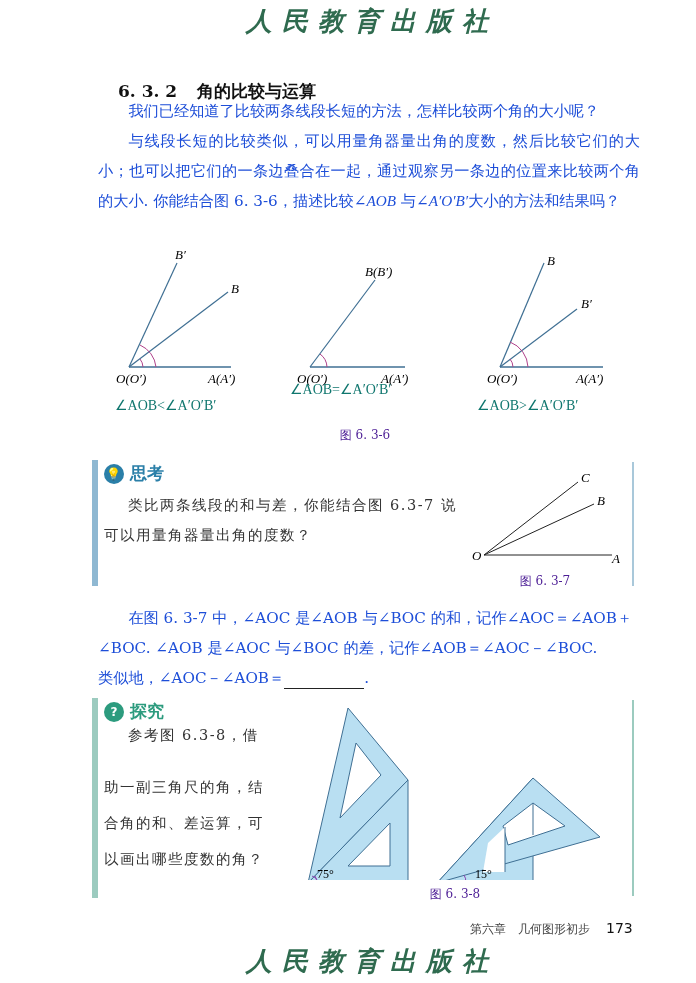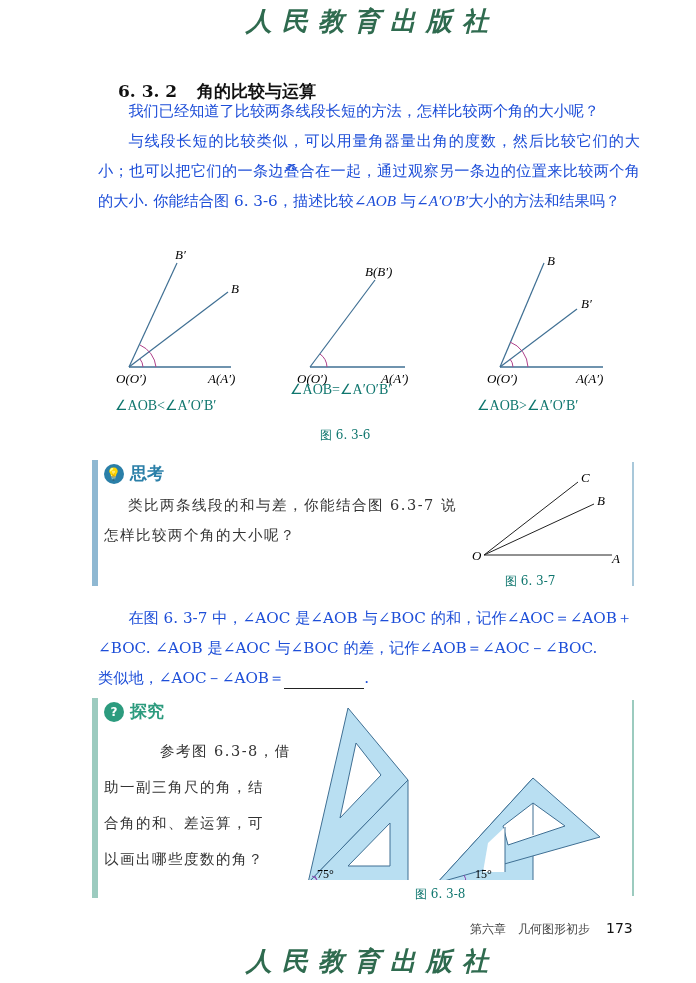--- a/index.html
+++ b/index.html
@@ -8,21 +8,21 @@
   .abs { position:absolute; }
   .publisher { left:0; width:696px; text-align:center; color:#2f6b4f;
                font-family:"DejaVu Serif",serif; font-style:italic; font-size:26px;
                letter-spacing:10px; font-weight:bold;padding-left:24px; }
   .section-title { left:118px; top:80px; font-size:17px; font-weight:bold;
                    font-family:"DejaVu Sans","Liberation Sans",sans-serif; color:#111; }
   .section-title .num { font-family:"DejaVu Serif",serif; margin-right:14px; }
   .para { left:98px; width:542px; font-size:15.2px; line-height:30px; color:#1d4ed8; text-align:justify; }
   .indent { text-indent:2em; }
   .math { font-style:italic; font-family:"Liberation Serif","DejaVu Serif",serif; }
-  .caption { font-size:12px; color:#0f766e; text-align:left; }
+  .caption { font-size:12px; color:#4c1d95; text-align:center; }
   .rel-label { font-size:14px; font-family:"Liberation Serif",serif; color:#0f766e; }
   .box { border-left:6px solid; }
   .box-think { left:92px; top:460px; width:543px; height:126px; border-left-color:#8fb8d2; }
   .box-think-right { left:632px; top:462px; width:2px; height:124px; background:#a9c8da; }
   .box-explore { left:92px; top:698px; width:543px; height:200px; border-left-color:#9ccbbf; }
   .box-explore-right { left:632px; top:700px; width:2px; height:196px; background:#9ccbbf; }
   .box-head { font-family:"DejaVu Sans","Liberation Sans",sans-serif; font-size:17px; font-weight:bold; display:flex; align-items:center; gap:6px; }
   .icon-circle { width:20px; height:20px; border-radius:50%; display:inline-flex; align-items:center; justify-content:center; color:#fff; font-size:12px; }
   .box-text { font-size:14.5px; line-height:30px; letter-spacing:1.5px; color:#333; }
   .footer { left:470px; top:920px; font-size:12px; color:#444; }
@@ -83,21 +83,21 @@
 <div class="abs rel-label" style="left:290px; top:381px; width:130px;">∠AOB=∠A′O′B′</div>
 <div class="abs rel-label" style="left:477px; top:397px; width:130px;">∠AOB&gt;∠A′O′B′</div>
 <div class="abs caption" style="left:320px; top:427px; width:90px;">图 6. 3-6</div>
 
 <div class="abs box box-think">
   <div class="box-head" style="margin:2px 0 0 6px; color:#2a7fa8;">
     <span class="icon-circle" style="background:#2a7fa8;">💡</span>
     <span>思考</span>
   </div>
   <div class="box-text" style="position:absolute; left:30px; top:30px; width:360px;">类比两条线段的和与差，你能结合图 6.3-7 说</div>
-  <div class="box-text" style="position:absolute; left:6px; top:60px; width:380px;">怎样比较两个角的大小呢？</div>
+  <div class="box-text" style="position:absolute; left:6px; top:60px; width:380px;">可以用量角器量出角的度数？</div>
 </div>
 <div class="abs box-think-right"></div>
 <svg class="abs" style="left:470px; top:470px;" width="160" height="100">
   <line x1="14" y1="85" x2="142" y2="85" stroke="#222" stroke-width="1"></line>
   <line x1="14" y1="85" x2="108" y2="12" stroke="#222" stroke-width="1"></line>
   <line x1="14" y1="85" x2="124" y2="34" stroke="#222" stroke-width="1"></line>
   <text x="2" y="90" font-size="13" font-style="italic">O</text>
   <text x="142" y="93" font-size="13" font-style="italic">A</text>
   <text x="127" y="35" font-size="13" font-style="italic">B</text>
   <text x="111" y="12" font-size="13" font-style="italic">C</text>
@@ -108,21 +108,21 @@
 <div class="abs para" style="top:633px;">∠BOC. ∠AOB 是∠AOC 与∠BOC 的差，记作∠AOB＝∠AOC－∠BOC.</div>
 <div class="abs para" style="top:663px;">
   <span>类似地，∠AOC－∠AOB＝</span><span style="display:inline-block; width:80px; border-bottom:1px solid #222; height:18px; vertical-align:middle;"></span><span>.</span>
 </div>
 
 <div class="abs box box-explore">
   <div class="box-head" style="margin:2px 0 0 6px; color:#2c9b7e;">
     <span class="icon-circle" style="background:#2c9b7e;">?</span>
     <span>探究</span>
   </div>
-  <div class="box-text" style="position:absolute; left:30px; top:38px;margin-left:32px;">参考图 6.3-8，借</div>
+  <div class="box-text" style="position:absolute; left:30px; top:22px;">参考图 6.3-8，借</div>
   <div class="box-text" style="position:absolute; left:6px; top:74px;">助一副三角尺的角，结</div>
   <div class="box-text" style="position:absolute; left:6px; top:110px;">合角的和、差运算，可</div>
   <div class="box-text" style="position:absolute; left:6px; top:146px;">以画出哪些度数的角？</div>
 </div>
 <div class="abs box-explore-right"></div>
 
 <svg class="abs" style="left:280px; top:700px;" width="350" height="180">
 
   <polygon points="68,8 128,80 28,183" fill="#b9dff2" stroke="#3f6f93" stroke-width="1"></polygon>
   <polygon points="76,43 101,75 60,118" fill="#fff" stroke="#3f6f93" stroke-width="1"></polygon>

